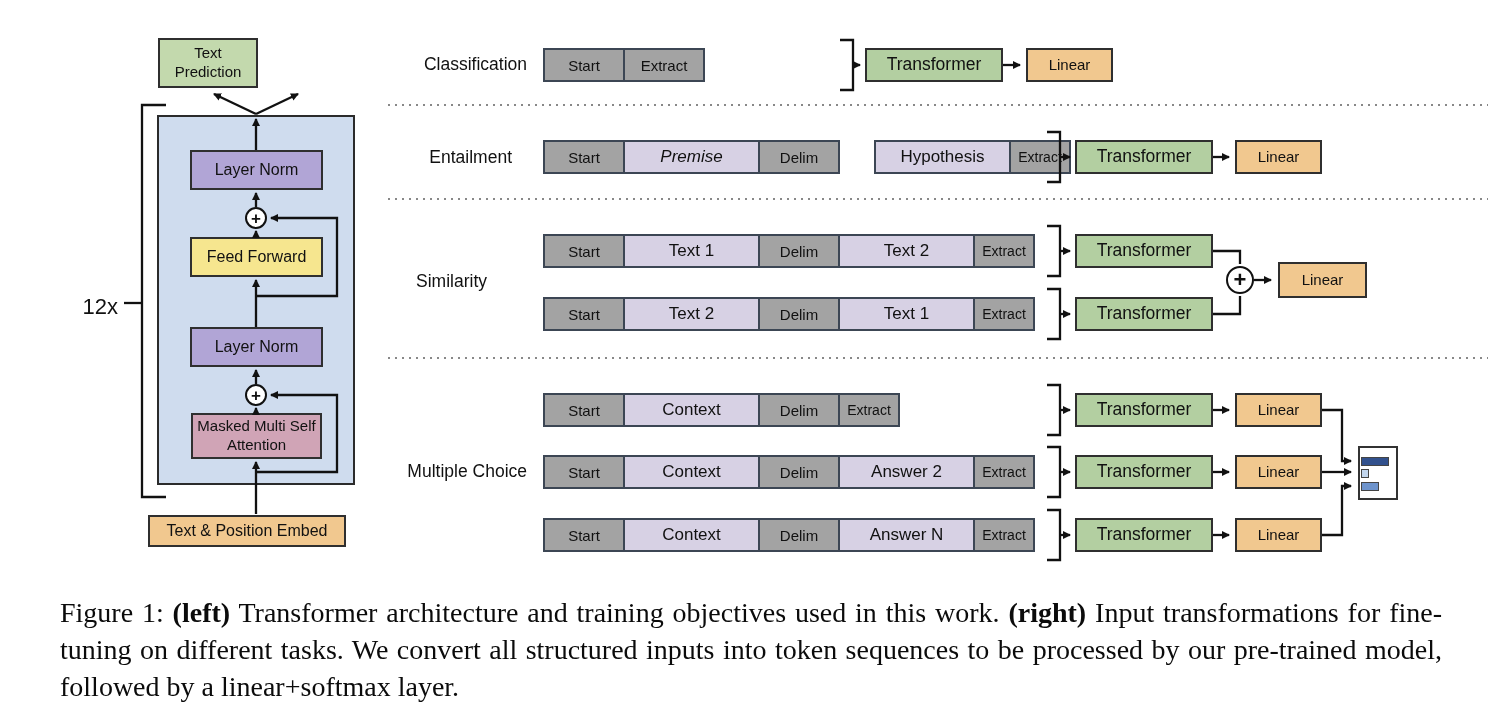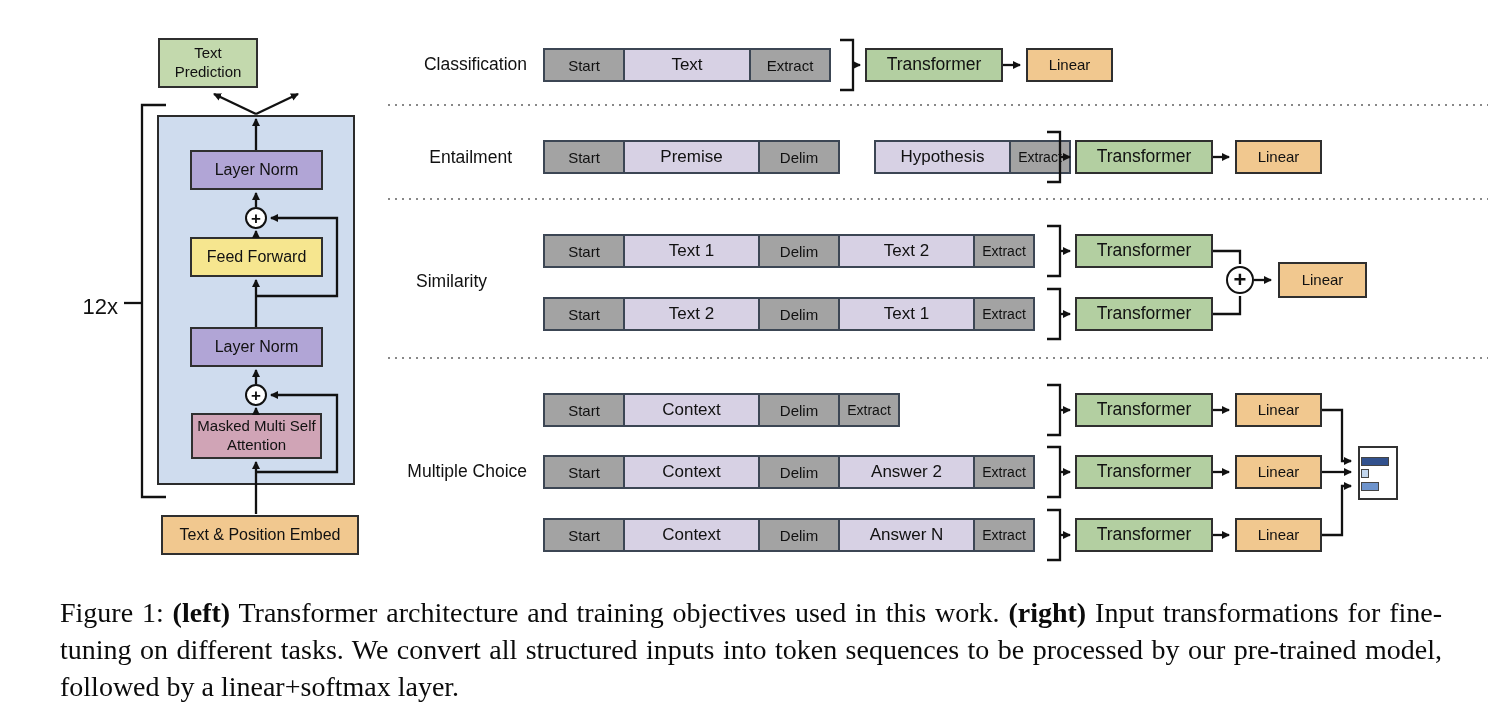--- a/index.html
+++ b/index.html
@@ -42,38 +42,37 @@
   <div class="box green-lt" style="left:158px;top:38px;width:100px;height:50px;">Text Prediction</div>
 
   <div class="box container" style="left:157px;top:115px;width:198px;height:370px;"></div>
 
   <div class="box purple" style="left:190px;top:150px;width:133px;height:40px;">Layer Norm</div>
   <div class="plus" style="left:245px;top:207px;">+</div>
   <div class="box yellow" style="left:190px;top:237px;width:133px;height:40px;">Feed Forward</div>
   <div class="box purple" style="left:190px;top:327px;width:133px;height:40px;">Layer Norm</div>
   <div class="plus" style="left:245px;top:384px;">+</div>
   <div class="box pink" style="left:191px;top:413px;width:131px;height:46px;">Masked Multi Self Attention</div>
-  <div class="box embed" style="left:161px;top:515px;width:198px;height:40px;">Text &amp; Position Embed</div>
+  <div class="box embed" style="left:148px;top:515px;width:198px;height:32px;">Text &amp; Position Embed</div>
 
   <div class="num" style="left:60px;top:294px;width:58px;text-align:right;">12x</div>
 
   <div class="tlabel" style="left:340px;top:54px;width:187px;">Classification</div>
   <div class="tlabel" style="left:340px;top:147px;width:172px;">Entailment</div>
   <div class="tlabel" style="left:300px;top:271px;width:187px;">Similarity</div>
   <div class="tlabel" style="left:340px;top:461px;width:187px;">Multiple Choice</div>
 
   <div class="trow" style="left:543px;top:48px;">
     <div class="cell cblue" style="width:82px;">Start</div>
-    <div class="cell clav" style="width:128px;">Text</div>
     <div class="cell cblue" style="width:82px;">Extract</div>
   </div>
 
   <div class="trow" style="left:543px;top:140px;">
     <div class="cell cblue" style="width:82px;">Start</div>
-    <div class="cell clav" style="width:137px;">Premise</div>
+    <div class="cell clav" style="width:137px;font-style:italic;">Premise</div>
     <div class="cell cblue" style="width:82px;">Delim</div>
     <div class="cell clav" style="width:137px;margin-left:34px;">Hypothesis</div>
     <div class="cell cblue" style="width:62px;font-size:14px;">Extract</div>
   </div>
 
   <div class="trow" style="left:543px;top:234px;">
     <div class="cell cblue" style="width:82px;">Start</div>
     <div class="cell clav" style="width:137px;">Text 1</div>
     <div class="cell cblue" style="width:82px;">Delim</div>
     <div class="cell clav" style="width:137px;">Text 2</div>

